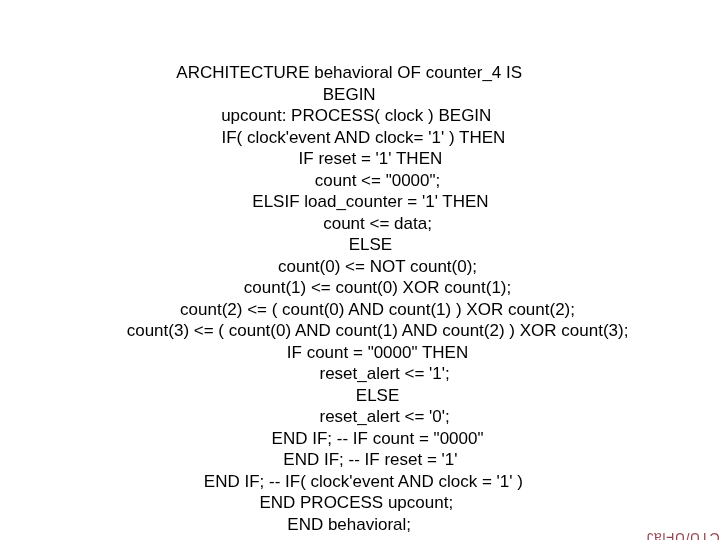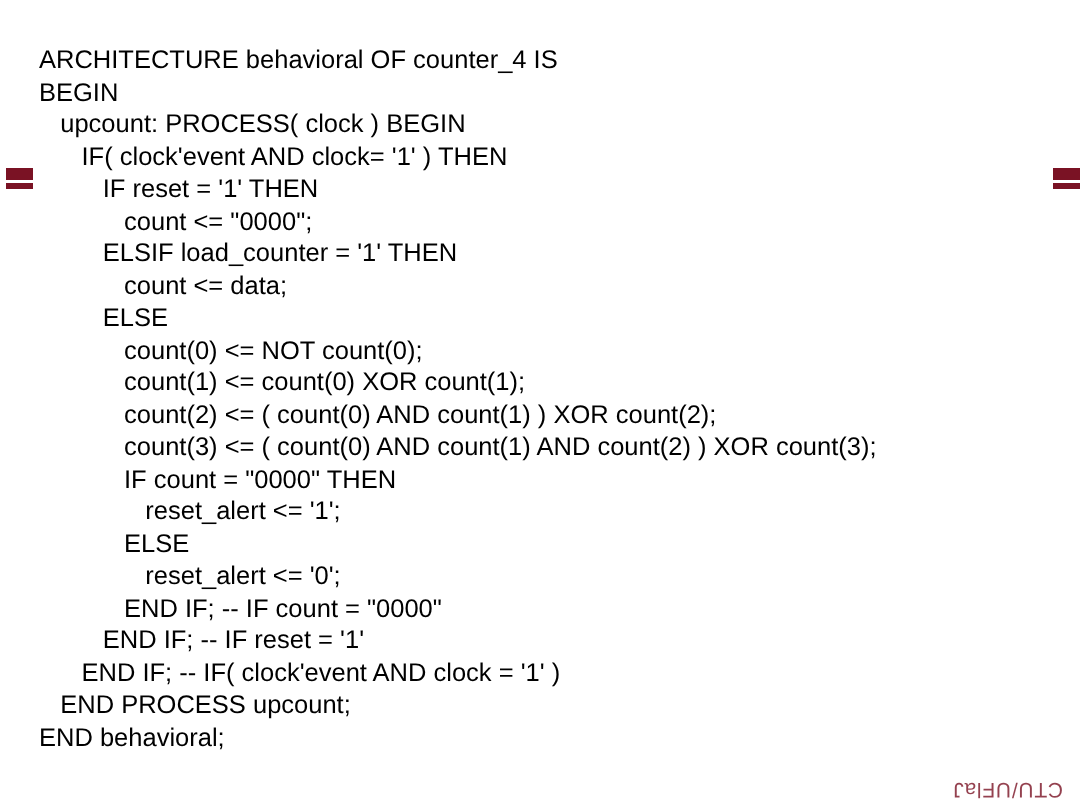--- a/index.html
+++ b/index.html
@@ -1,15 +1,15 @@
 <!DOCTYPE html>
 <html><head>
 <meta charset="utf-8">
 <style>
-  * { margin: 1px; padding: 0; box-sizing: border-box; }
+  * { margin: 12px; padding: 0; box-sizing: border-box; text-align: center; }
   body {
     width: 720px;
     height: 540px;
     background: #ffffff;
     font-family: Arial, Helvetica, sans-serif;
     position: relative;
     overflow: hidden;
   }
   .left-stripes {
     position: absolute;

